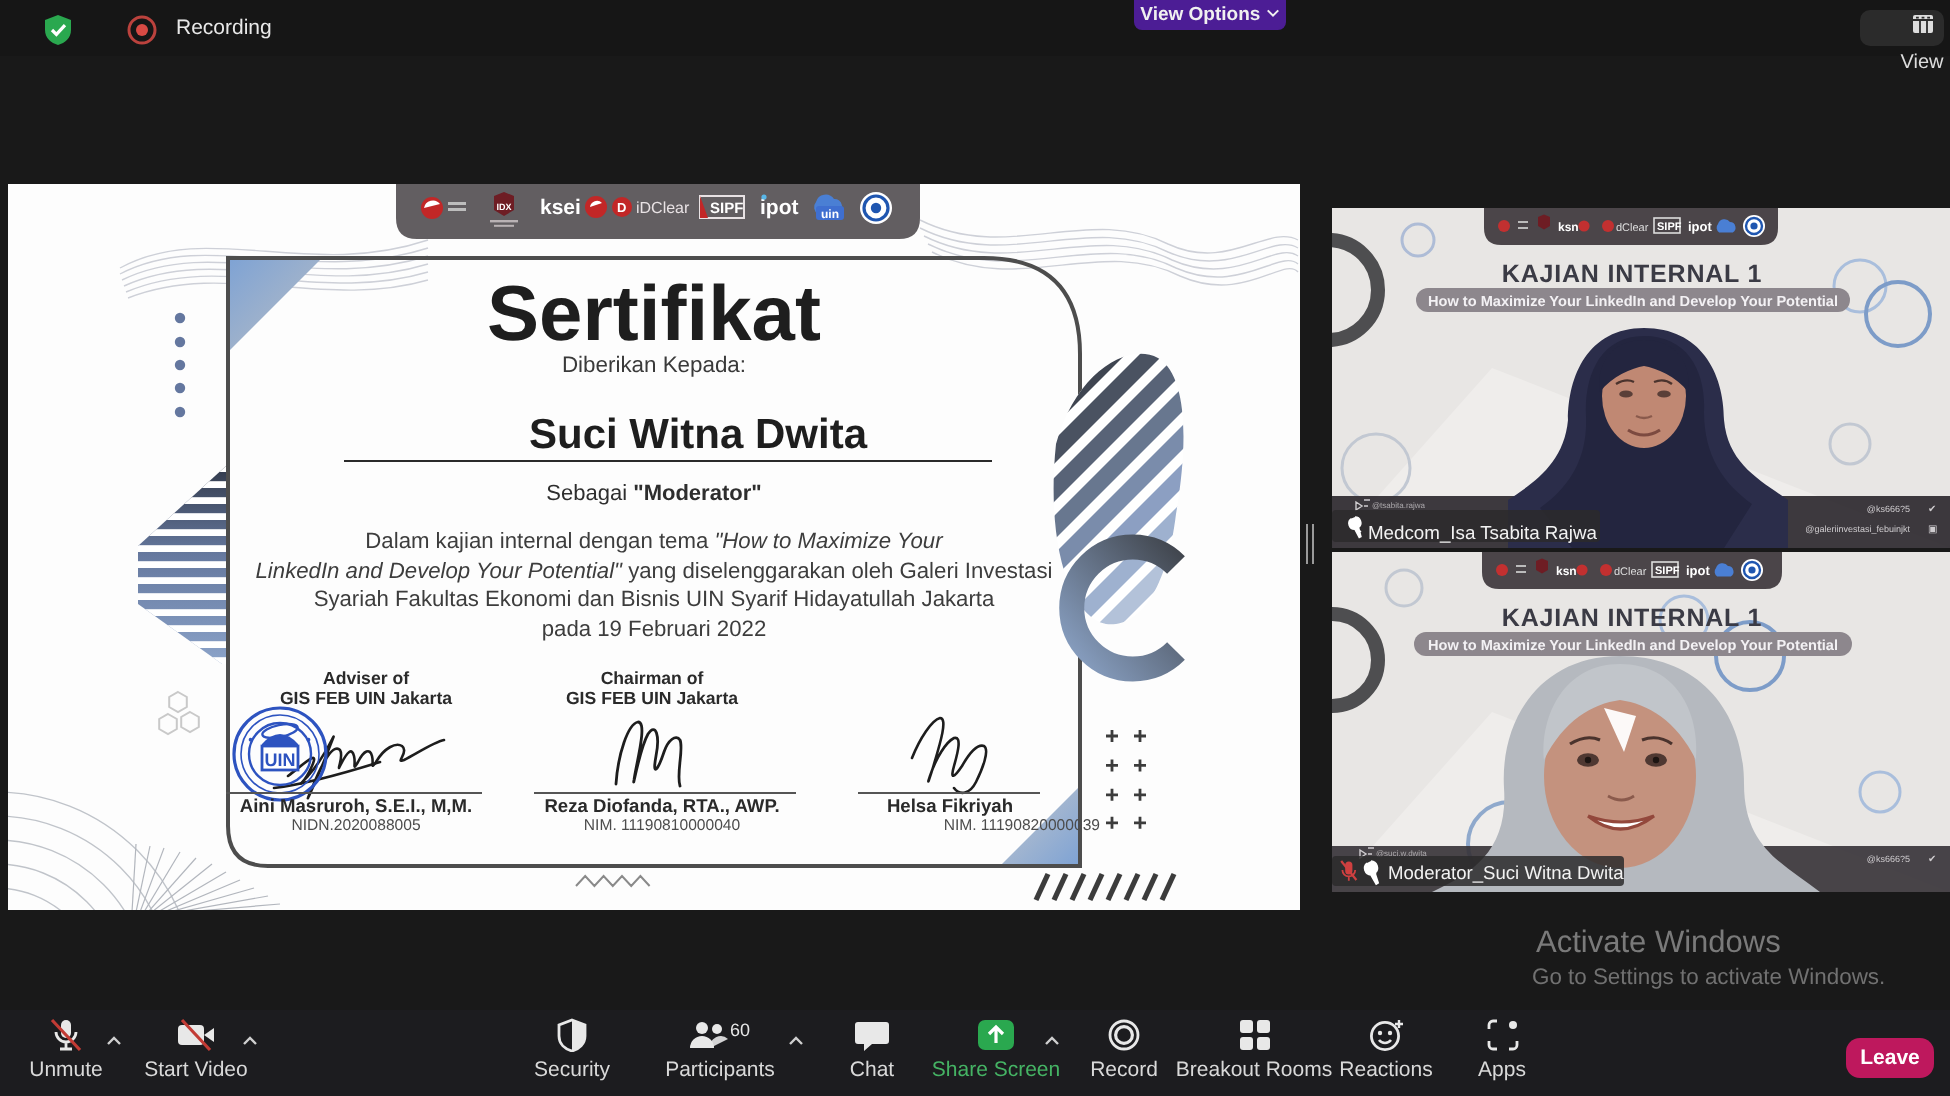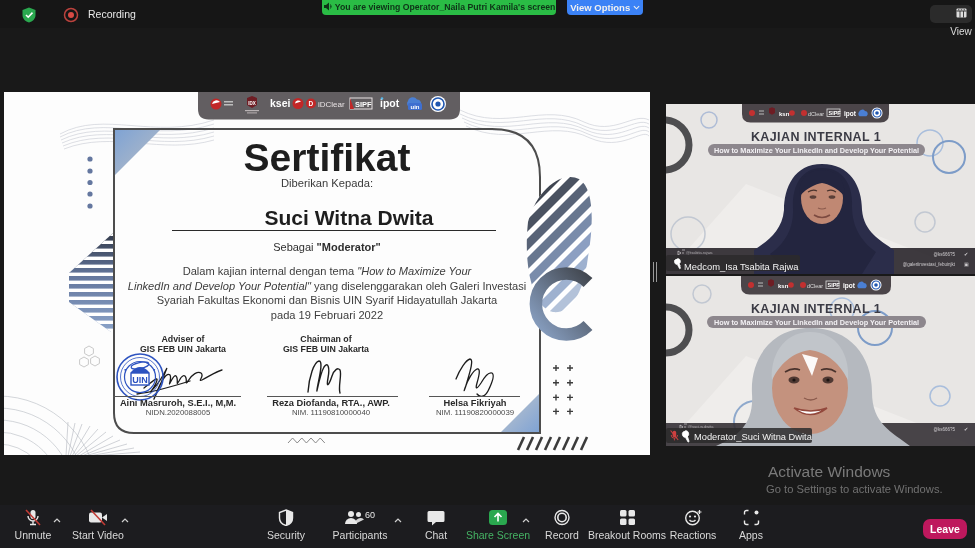--- a/index.html
+++ b/index.html
@@ -2,21 +2,21 @@
 <html><head>
 <meta charset="utf-8">
 <style>
   html,body{margin:0;padding:0;background:#151515;}
   *{box-sizing:border-box;font-family:"Liberation Sans",sans-serif;}
   #app{position:relative;width:975px;height:548px;background:#191919;overflow:hidden;}
   .abs{position:absolute;}
   
   #topbar{position:absolute;left:0;top:0;width:975px;height:28px;background:#161616;}
   #greenbar{position:absolute;left:322px;top:0;width:234px;height:15px;background:#2abc45;border-radius:0 0 4px 4px;color:#0e3317;font-size:8.7px;font-weight:bold;line-height:15px;text-align:center;white-space:nowrap;overflow:hidden;}
-  #viewopts{position:absolute;left:567px;top:0;width:76px;height:15px;background:#3b82f6;border-radius:0 0 4px 4px;color:#f0f0f0;font-size:9.5px;font-weight:bold;line-height:15px;text-align:center;}
+  #viewopts{position:absolute;left:567px;top:0;width:76px;height:15px;background:#4c1d95;border-radius:0 0 4px 4px;color:#f0f0f0;font-size:9.5px;font-weight:bold;line-height:15px;text-align:center;}
   #viewbtn{position:absolute;left:930px;top:5px;width:42px;height:18px;background:#2b2b2b;border-radius:5px;color:#ddd;font-size:10px;line-height:18px;text-align:center;padding-left:20px;}
   #recording{position:absolute;left:88px;top:8px;color:#e8e8e8;font-size:10.5px;}
   
   #share{position:absolute;left:4px;top:92px;width:646px;height:363px;background:#fdfdfd;overflow:hidden;}
   
   #handle1,#handle2{position:absolute;top:262px;width:1px;height:20px;background:#9a9a9a;}
   #handle1{left:653px;} #handle2{left:656px;}
   
   .thumb{position:absolute;left:666px;width:309px;background:#e8e7e5;overflow:hidden;}
   #t1{top:104px;height:170px;}
@@ -39,24 +39,20 @@
   <div id="topbar"></div>
   <svg class="abs" style="left:21px;top:7px" width="16" height="16" viewBox="0 0 16 16">
     <path d="M8,0.5 L14.5,3 V8 C14.5,12 11.5,14.5 8,15.5 C4.5,14.5 1.5,12 1.5,8 V3 Z" fill="#2aa84f"></path>
     <path d="M5,8 l2.2,2.2 L11.5,5.6" stroke="#fff" stroke-width="1.6" fill="none"></path>
   </svg>
   <svg class="abs" style="left:63px;top:7px" width="16" height="16" viewBox="0 0 16 16">
     <circle cx="8" cy="8" r="6.5" fill="none" stroke="#d84a44" stroke-width="1.5" opacity="0.85"></circle>
     <circle cx="8" cy="8" r="3" fill="#d84a44"></circle>
   </svg>
   <div id="recording">Recording</div>
-  <div id="greenbar"><svg width="10" height="9" viewBox="0 0 10 9" style="vertical-align:-1px">
-        <path d="M1,3 h2 l3,-2.5 v8 l-3,-2.5 h-2 Z" fill="#0e3317"></path>
-        <path d="M7.5,2.5 a3.5,3.5 0 0 1 0,4 M7.5,4 a1.5,1.5 0 0 1 0,1" stroke="#0e3317" stroke-width="0.9" fill="none"></path>
-      </svg> You are viewing Operator_Naila Putri Kamila's screen</div>
   <div id="viewopts">View Options <svg width="7" height="5" viewBox="0 0 8 5" style="vertical-align:1px">
         <path d="M1,1 L4,4 L7,1" stroke="#f0f0f0" stroke-width="1.2" fill="none"></path>
       </svg></div>
   <div id="viewbtn"><svg width="11" height="10" viewBox="0 0 11 10" style="vertical-align:-1px">
         <rect x="0.5" y="0.5" width="10" height="9" rx="1" fill="#ddd"></rect>
         <path d="M0.5,3 h10 M4,3 v6.5 M7.5,3 v6.5" stroke="#2b2b2b" stroke-width="0.9"></path>
         <path d="M2,1.8 h1.4 M4.8,1.8 h1.4 M7.6,1.8 h1.4" stroke="#2b2b2b" stroke-width="0.9"></path>
       </svg> View</div>
 
   <div id="share">
@@ -262,21 +258,21 @@
     <div class="abs" style="left:99px;top:243px;width:160px;text-align:center;font-size:8.8px;font-weight:bold;line-height:9.6px;color:#2a2a2a;">Adviser of<br>GIS FEB UIN Jakarta</div>
     <div class="abs" style="left:242px;top:243px;width:160px;text-align:center;font-size:8.8px;font-weight:bold;line-height:9.6px;color:#2a2a2a;">Chairman of<br>GIS FEB UIN Jakarta</div>
     <div class="abs" style="left:109px;top:304px;width:128px;height:1px;background:#555;"></div>
     <div class="abs" style="left:263px;top:304px;width:131px;height:1px;background:#555;"></div>
     <div class="abs" style="left:425px;top:304px;width:91px;height:1px;background:#555;"></div>
     <div class="abs" style="left:99px;top:306px;width:150px;text-align:center;font-size:9.3px;font-weight:bold;color:#2a2a2a;">Aini Masruroh, S.E.I., M,M.</div>
     <div class="abs" style="left:252px;top:306px;width:150px;text-align:center;font-size:9.3px;font-weight:bold;color:#2a2a2a;">Reza Diofanda, RTA., AWP.</div>
     <div class="abs" style="left:396px;top:306px;width:150px;text-align:center;font-size:9.3px;font-weight:bold;color:#2a2a2a;">Helsa Fikriyah</div>
     <div class="abs" style="left:99px;top:316px;width:150px;text-align:center;font-size:7.8px;color:#4c4c4c;">NIDN.2020088005</div>
     <div class="abs" style="left:252px;top:316px;width:150px;text-align:center;font-size:7.8px;color:#4c4c4c;">NIM. 11190810000040</div>
-    <div class="abs" style="left:396px;top:316px;width:150px;text-align:center;font-size:7.8px;color:#4c4c4c;">NIM. 11190820000039</div>
+    <div class="abs" style="left:396px;top:316px;width:150px;text-align:right;font-size:7.8px;color:#4c4c4c;">NIM. 11190820000039</div>
   </div>
 
   <div id="handle1"></div>
     <div id="handle2"></div>
 
   <div class="thumb" id="t1">
     <svg width="309" height="170" viewBox="0 0 309 170" style="position:absolute;left:0;top:0">
       <rect width="309" height="170" fill="#e8e6e4"></rect>
       <path d="M0,170 L80,80 L309,170 Z" fill="#efedeb"></path>
       <circle cx="-2" cy="41" r="25" fill="none" stroke="#4e4e50" stroke-width="7"></circle>

